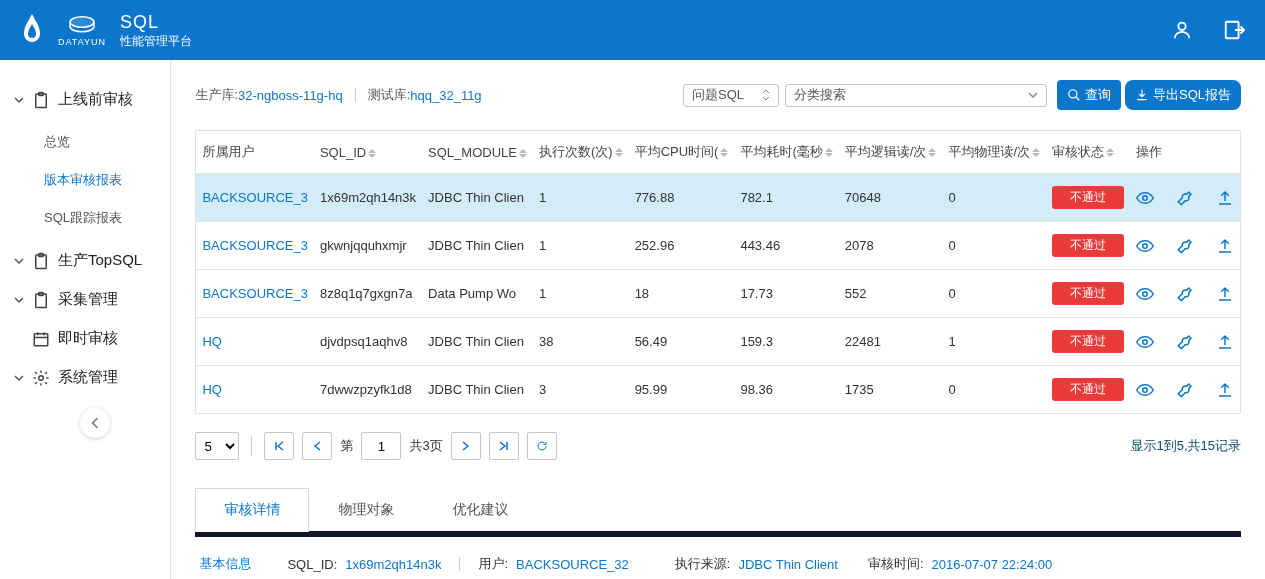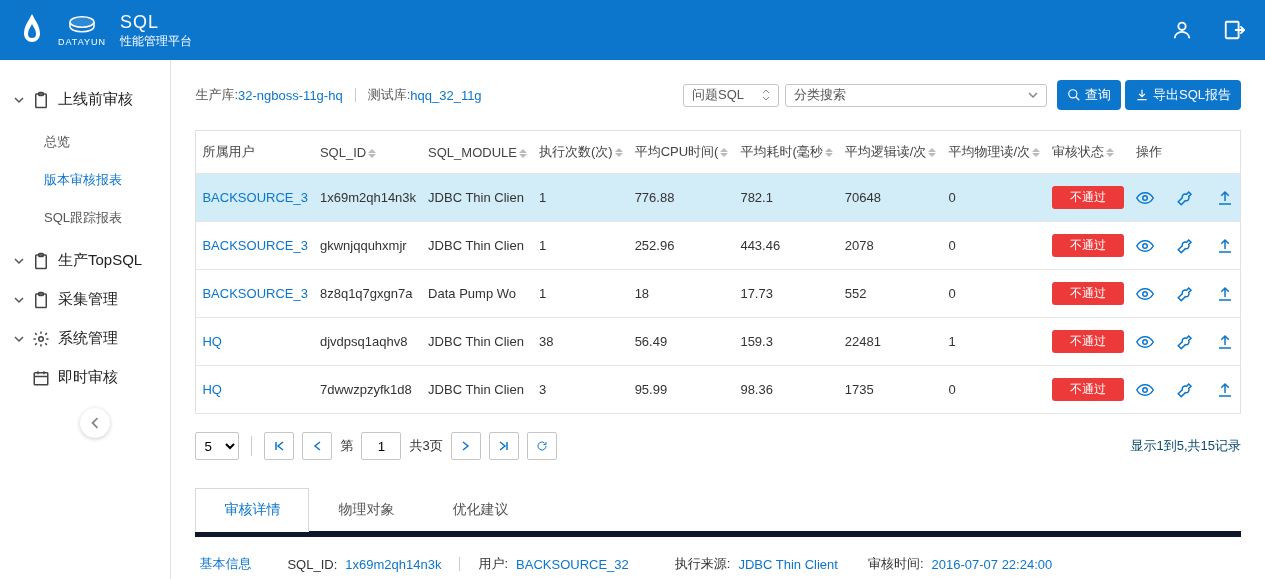--- a/index.html
+++ b/index.html
@@ -35,21 +35,21 @@
   .content { flex: 1; padding: 20px 24px 24px; }
   .filter-row { display: flex; align-items: center; font-size: 13px; margin-bottom: 20px; }
   .filter-row .lbl { color: #555; }
   .filter-row .val-link { color: #0c76cc; }
   .filter-row .sep { width: 1px; height: 14px; background: #ccc; margin: 0 12px; }
   .filter-row .spacer { flex: 1; }
   .sel { border: 1px solid #c6c6c6; border-radius: 3px; height: 23px; background: #fff; display: flex; align-items: center; padding: 0 8px; font-size: 13px; color: #555; cursor: pointer; justify-content: space-between; }
   .sel.s1 { width: 96px; }
   .sel.s2 { width: 262px; margin-left: 6px; }
   .btn { height: 30px; border-radius: 4px; background: #0c76cc; color: #fff; display: inline-flex; align-items: center; gap: 4px; padding: 0 10px; font-size: 13px; cursor: pointer; }
-  .btn + .btn { margin-left: 4px; }
+  .btn + .btn { margin-left: 4px; border-radius: 8px; }
   
   
   table { width: 100%; border-collapse: collapse; border: 1px solid #e0e0e0; }
   th, td { border-bottom: 1px solid #e5e5e5; padding: 12px 6px; text-align: left; font-size: 13px; font-weight: 400; white-space: nowrap; overflow: hidden; }
   th { background: #fff; color: #444; position: relative; }
   th .sort { display: inline-flex; flex-direction: column; margin-left: 2px; vertical-align: middle; }
   th .sort span { width: 0; height: 0; border-left: 4px solid transparent; border-right: 4px solid transparent; }
   th .sort .up { border-bottom: 4px solid #bbb; margin-bottom: 1px; }
   th .sort .dn { border-top: 4px solid #bbb; }
   tbody tr.sel-row td { background: #d2ecf8; }
@@ -144,36 +144,36 @@
       <svg class="chev" viewBox="0 0 10 10">
           <path d="M1 3l4 4 4-4" fill="none" stroke="#555" stroke-width="1.5"></path>
         </svg>
       <svg class="nicon" viewBox="0 0 24 24" fill="none" stroke="#444" stroke-width="2">
           <rect x="5" y="4" width="14" height="18" rx="1"></rect>
           <rect x="9" y="2" width="6" height="4" rx="1"></rect>
         </svg>
       <span>采集管理</span>
     </div>
     <div class="nav-head">
-      <svg class="chev" viewBox="0 0 10 10">
-          <path d="M1 3l4 4 4-4" fill="none" stroke="#555" stroke-width="1.5"></path>
-        </svg>
-      <svg class="nicon" viewBox="0 0 24 24" fill="none" stroke="#444" stroke-width="2">
-          <circle cx="12" cy="12" r="3"></circle>
-          <path d="M12 2v3M12 19v3M4.2 4.2l2.1 2.1M17.7 17.7l2.1 2.1M2 12h3M19 12h3M4.2 19.8l2.1-2.1M17.7 6.3l2.1-2.1"></path>
-        </svg>
-      <span>系统管理</span>
-    </div>
-    <div class="nav-head">
       <span style="width:10px"></span>
       <svg class="nicon" viewBox="0 0 24 24" fill="none" stroke="#444" stroke-width="2">
           <rect x="3" y="5" width="18" height="16" rx="1"></rect>
           <path d="M3 10h18M8 3v4M16 3v4"></path>
         </svg>
       <span>即时审核</span>
+    </div>
+    <div class="nav-head">
+      <svg class="chev" viewBox="0 0 10 10">
+          <path d="M1 3l4 4 4-4" fill="none" stroke="#555" stroke-width="1.5"></path>
+        </svg>
+      <svg class="nicon" viewBox="0 0 24 24" fill="none" stroke="#444" stroke-width="2">
+          <circle cx="12" cy="12" r="3"></circle>
+          <path d="M12 2v3M12 19v3M4.2 4.2l2.1 2.1M17.7 17.7l2.1 2.1M2 12h3M19 12h3M4.2 19.8l2.1-2.1M17.7 6.3l2.1-2.1"></path>
+        </svg>
+      <span>系统管理</span>
     </div>
     <div class="collapse-btn" style="top:348px">
       <svg width="12" height="12" viewBox="0 0 10 10">
           <path d="M7 1L3 5l4 4" fill="none" stroke="#888" stroke-width="1.5"></path>
         </svg>
     </div>
   </div>
 
   <div class="content">
 

